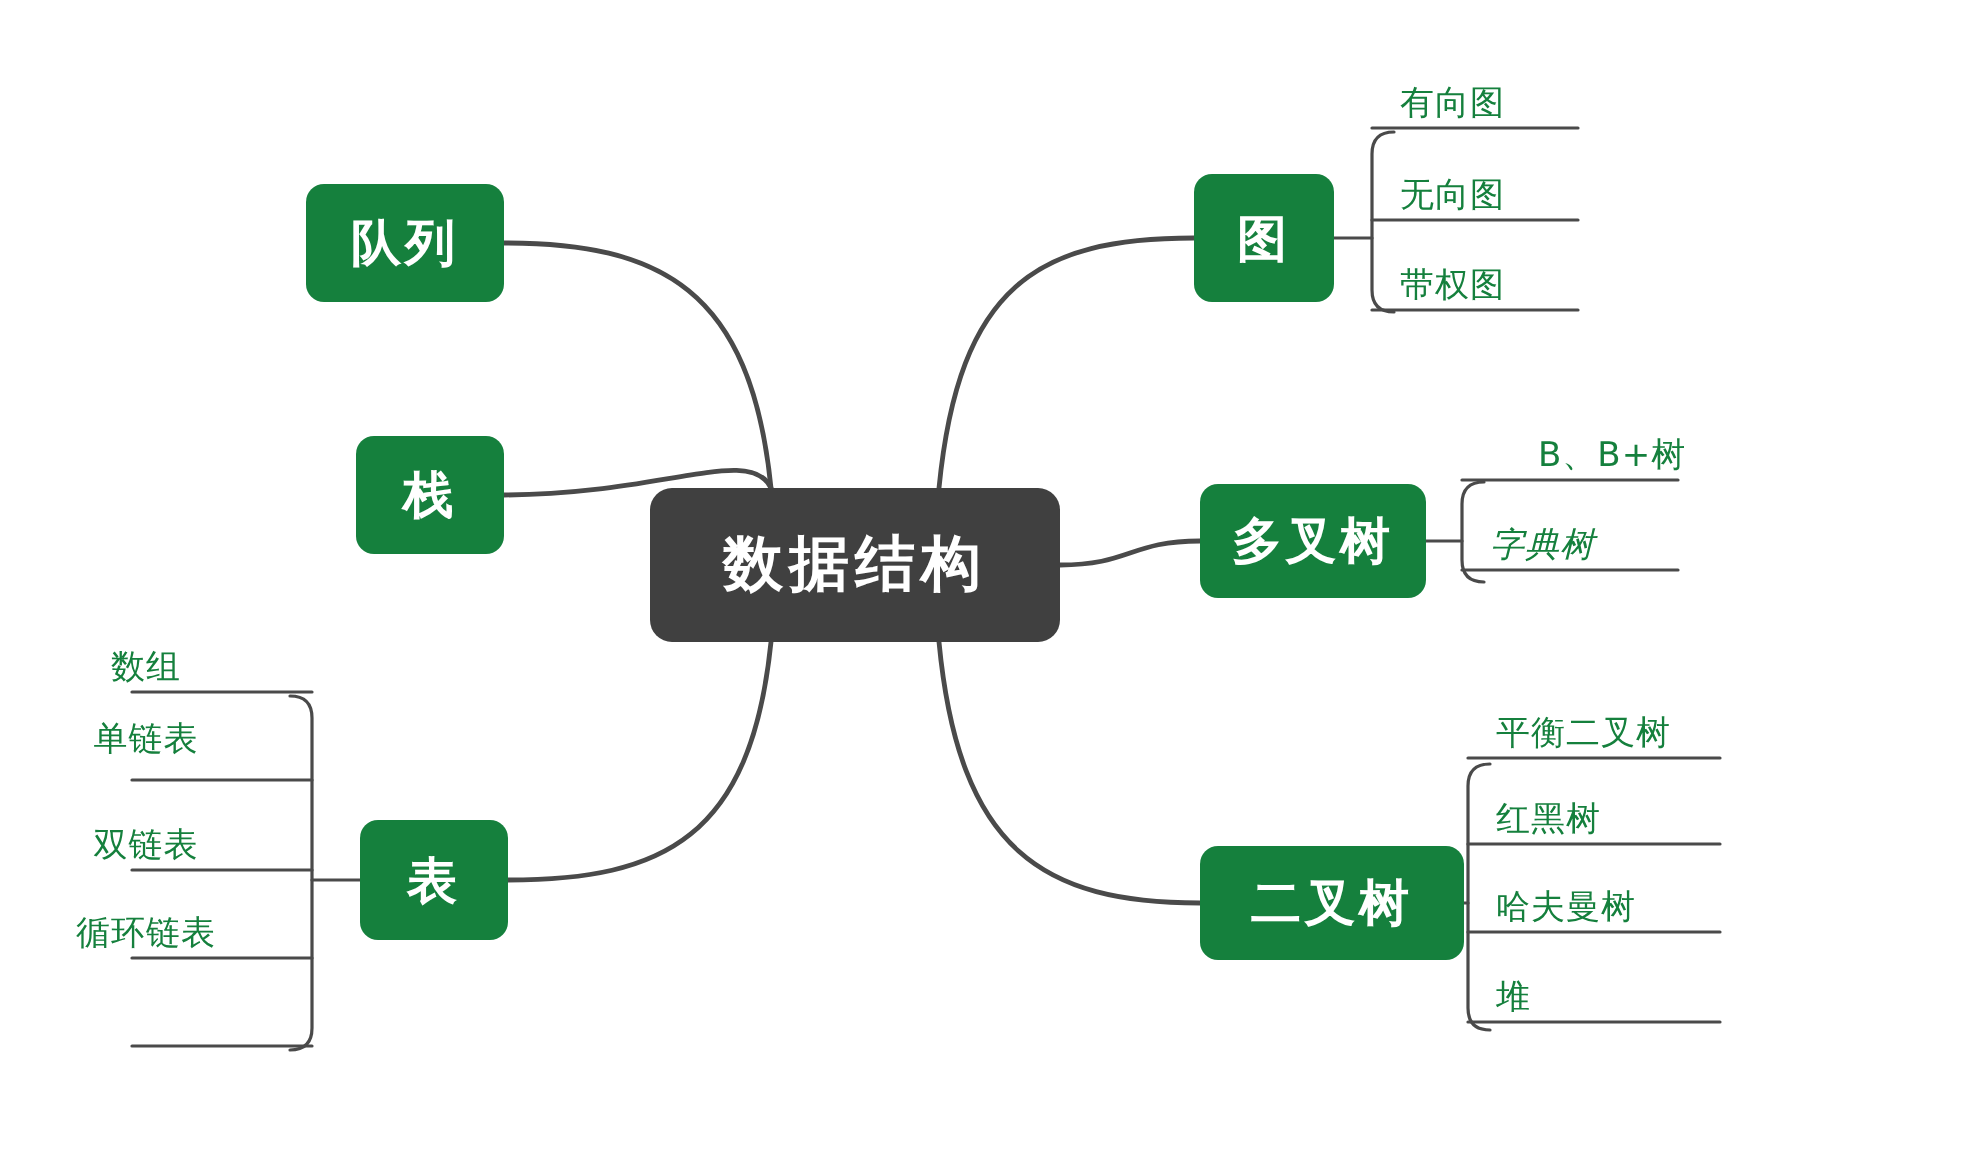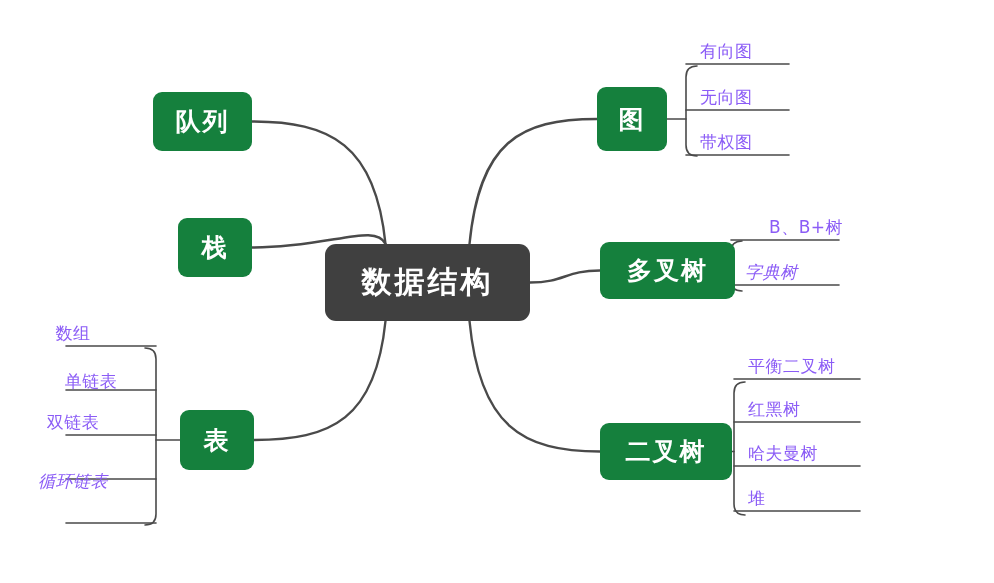--- a/index.html
+++ b/index.html
@@ -44,21 +44,21 @@
     font-size: 30px;
     letter-spacing: 3px;
   }
   .node-branch {
     background: #15803d;
     font-size: 25px;
   }
   .leaf {
     position: absolute;
     font-size: 17px;
-    color: #8b5cf6;
+    color: #15803d;
     white-space: nowrap;
     letter-spacing: 0.5px;
     z-index: 3;
   }
   .leaf-right { text-align: left; }
   .leaf-left  { text-align: center; }
 </style>
 </head>
 <body>
 
@@ -102,30 +102,30 @@
 <div class="node node-branch" style="left: 153px; top: 92px; width: 99px; height: 59px;">
       <span>队列</span>
     </div>
     <div class="node node-branch" style="left: 178px; top: 218px; width: 74px; height: 59px;">
       <span>栈</span>
     </div>
     <div class="node node-branch" style="left: 180px; top: 410px; width: 74px; height: 60px;">
       <span>表</span>
     </div>
     <div class="leaf leaf-left" style="top: 322px; left: 0px; width: 146px;"><span>数组</span></div>
-    <div class="leaf leaf-left" style="top: 370px; left: 0px; width: 146px; padding-left: 18px;"><span>单链表</span></div>
+    <div class="leaf leaf-left" style="top: 358px; left: 0px; width: 146px;"><span>单链表</span></div>
     <div class="leaf leaf-left" style="top: 411px; left: 0px; width: 146px;"><span>双链表</span></div>
-    <div class="leaf leaf-left" style="top: 470px; left: 0px; width: 146px; font-style: italic;"><span>循环链表</span></div>
+    <div class="leaf leaf-left" style="top: 455px; left: 0px; width: 146px;"><span>循环链表</span></div>
     <div class="node node-branch" style="left: 597px; top: 87px; width: 70px; height: 64px;">
       <span>图</span>
     </div>
     <div class="leaf leaf-right" style="top: 40px; left: 700px;"><span>有向图</span></div>
     <div class="leaf leaf-right" style="top: 86px; left: 700px;"><span>无向图</span></div>
     <div class="leaf leaf-right" style="top: 131px; left: 700px;"><span>带权图</span></div>
-    <div class="node node-branch" style="left: 600px; top: 242px; width: 135px; height: 57px;">
+    <div class="node node-branch" style="left: 600px; top: 242px; width: 113px; height: 57px;">
       <span>多叉树</span>
     </div>
     <div class="leaf leaf-right" style="top: 216px; left: 745px; margin-left: 24px;"><span>B、B+树</span></div>
     <div class="leaf leaf-right" style="top: 261px; left: 745px; font-style: italic;"><span>字典树</span></div>
     <div class="node node-branch" style="left: 600px; top: 423px; width: 132px; height: 57px;">
       <span>二叉树</span>
     </div>
     <div class="leaf leaf-right" style="top: 355px; left: 748px;"><span>平衡二叉树</span></div>
     <div class="leaf leaf-right" style="top: 398px; left: 748px;"><span>红黑树</span></div>
     <div class="leaf leaf-right" style="top: 442px; left: 748px;"><span>哈夫曼树</span></div>

